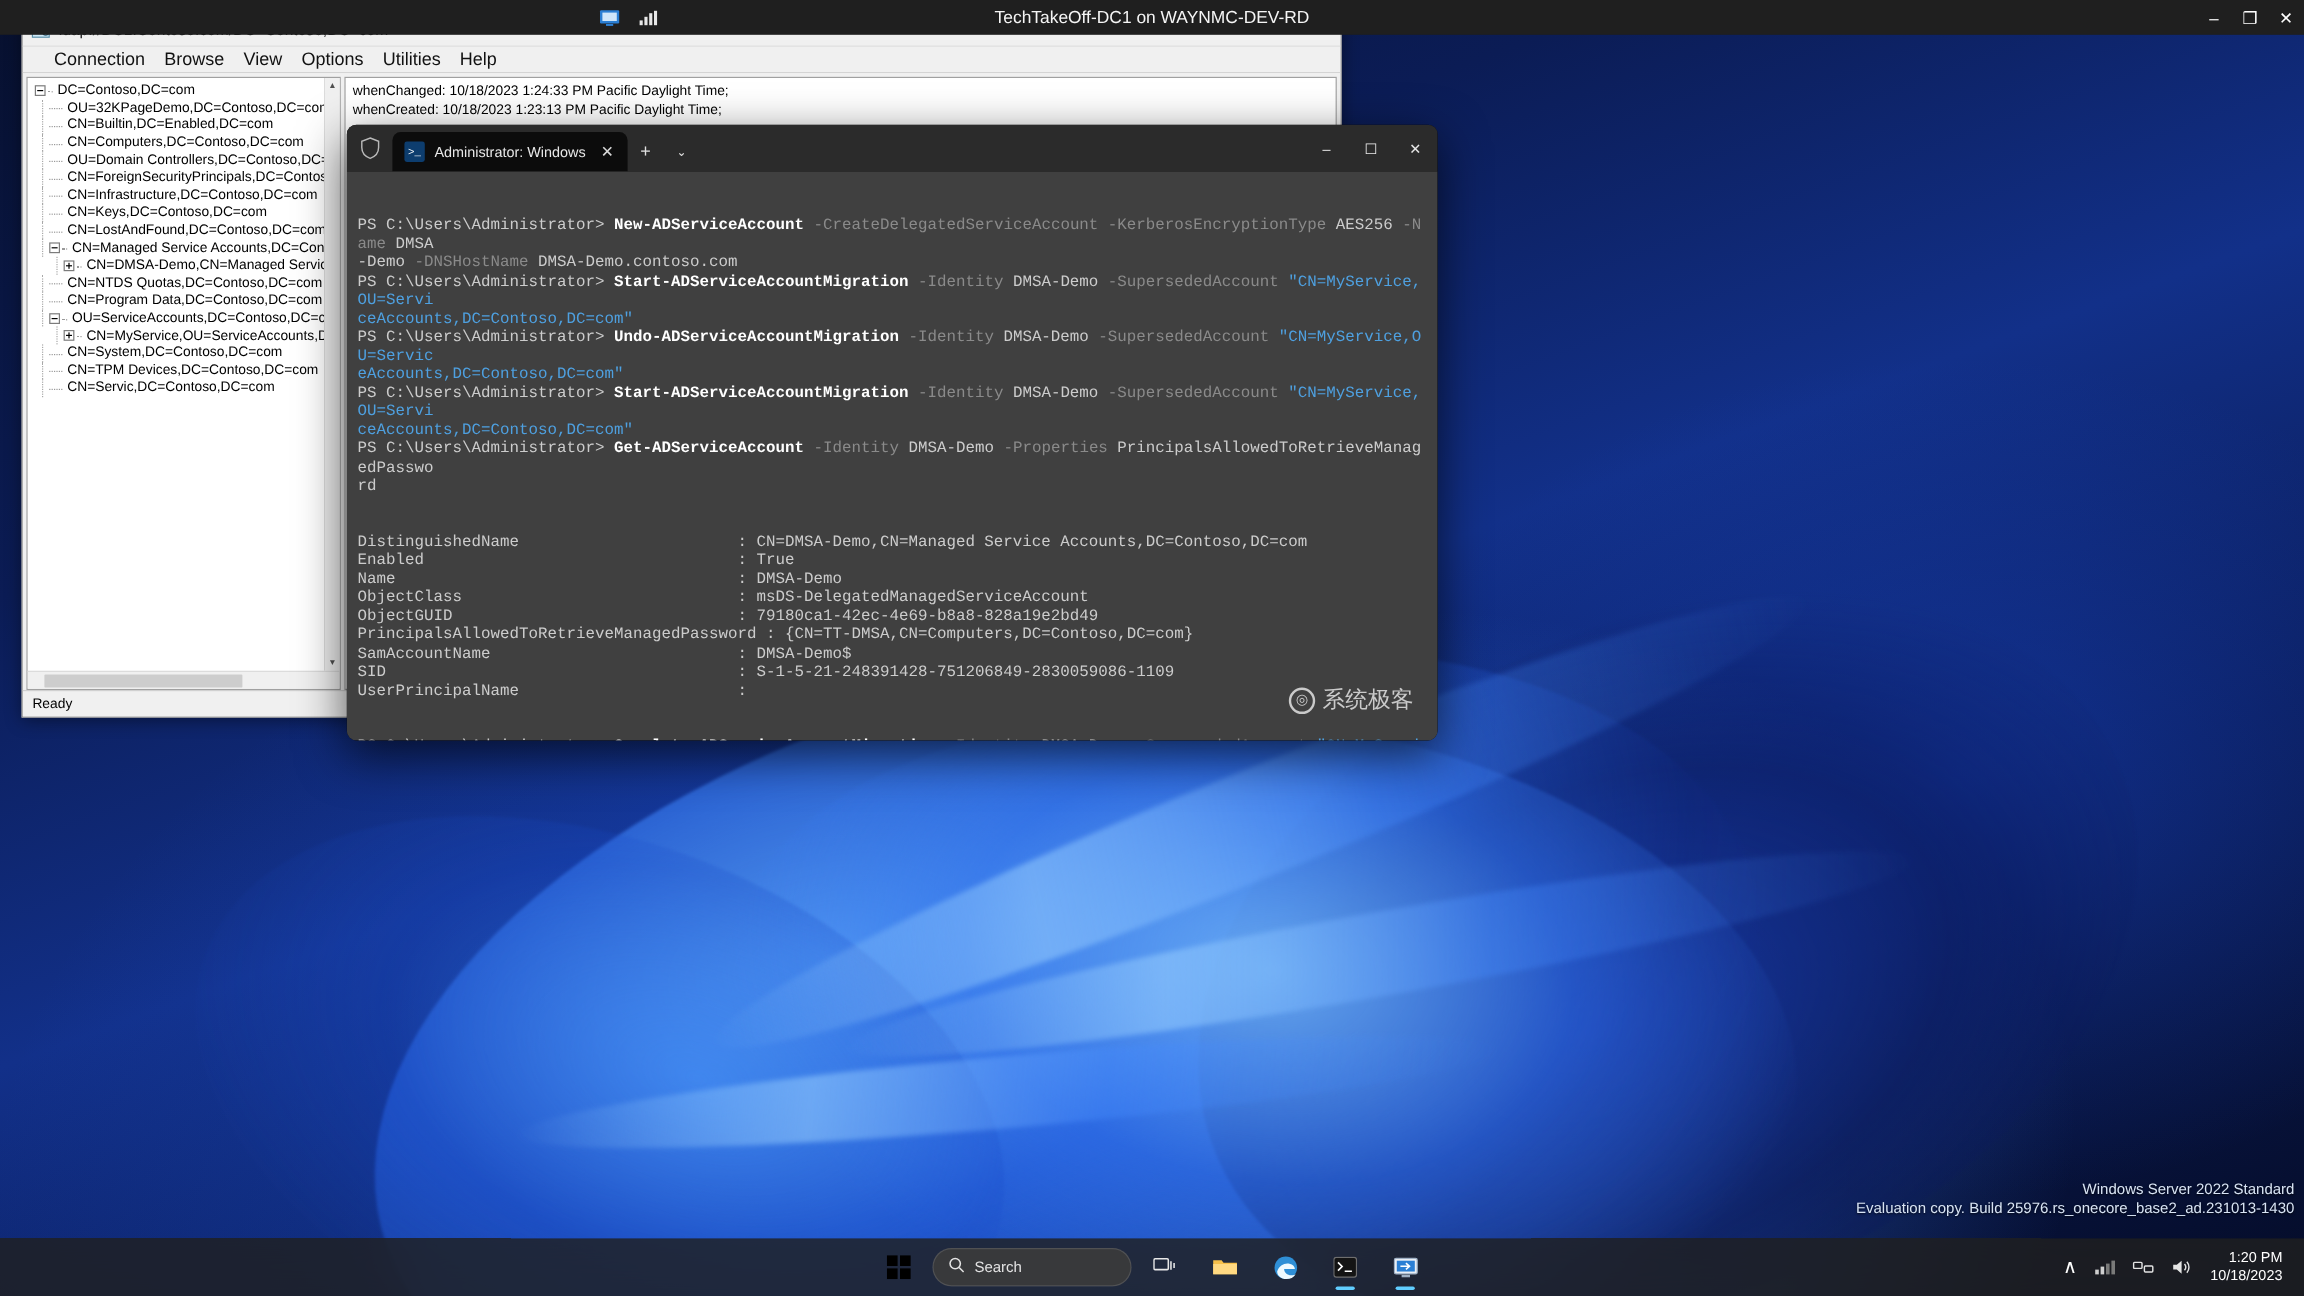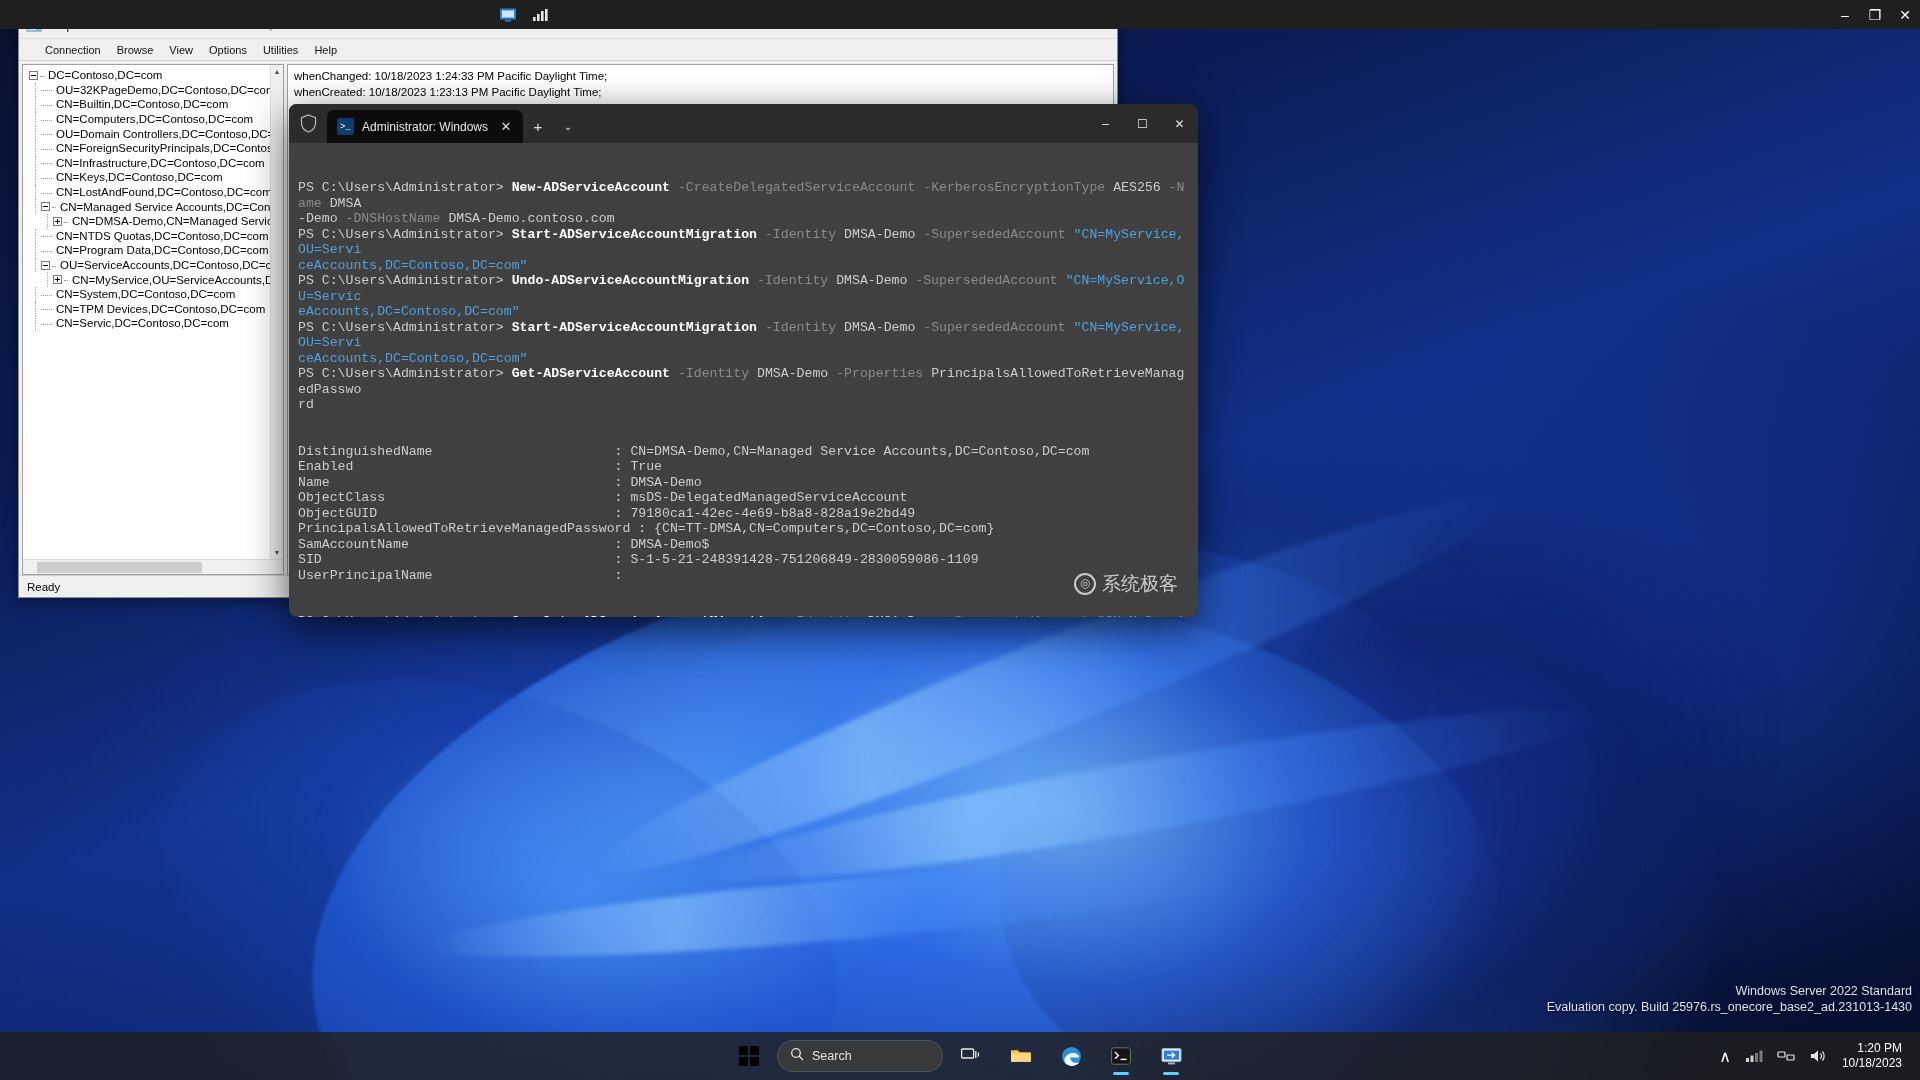--- a/index.html
+++ b/index.html
@@ -114,21 +114,21 @@
     display: flex; align-items: center; justify-content: center;
   }
   #ldp-title-text { font-size: 13px; color: #1c1c1c; }
   #ldp-menubar {
     height: 22px; display: flex; align-items: center;
     gap: 0px; padding-left: 18px;
     background: #f0f0f0;
     border-bottom: 1px solid #d4d4d4;
   }
   .menu-item {
-    font-size: 11px; color: #111;
+    font-size: 15px; color: #111;
     padding: 2px 8px;
   }
 
   #ldp-body { flex: 1; display: flex; min-height: 0; background: #f0f0f0; }
 
   
   #ldp-tree-pane {
     width: 262px; flex: none;
     background: #ffffff;
     border: 1px solid #a0a0a0;
@@ -423,21 +423,21 @@
           <div class="tree-row">
             <span class="tree-indent" style="width: 10px;"></span>
             <span class="vline"></span>
             <span class="leaf-dash"></span>
             <span class="tree-label">OU=32KPageDemo,DC=Contoso,DC=com</span>
           </div>
           <div class="tree-row">
             <span class="tree-indent" style="width: 10px;"></span>
             <span class="vline"></span>
             <span class="leaf-dash"></span>
-            <span class="tree-label">CN=Builtin,DC=Contoso,DC=com</span>
+            <span class="tree-label">CN=Builtin,DC=Enabled,DC=com</span>
           </div>
           <div class="tree-row">
             <span class="tree-indent" style="width: 10px;"></span>
             <span class="vline"></span>
             <span class="leaf-dash"></span>
             <span class="tree-label">CN=Computers,DC=Contoso,DC=com</span>
           </div>
           <div class="tree-row">
             <span class="tree-indent" style="width: 10px;"></span>
             <span class="vline"></span>
@@ -585,20 +585,21 @@
     </span>
     <span class="rdp-icon">
       <svg width="16" height="14" viewBox="0 0 16 14">
         <rect x="1" y="9" width="2.6" height="4" fill="#e8e8e8"></rect>
         <rect x="5" y="6" width="2.6" height="7" fill="#e8e8e8"></rect>
         <rect x="9" y="3" width="2.6" height="10" fill="#e8e8e8"></rect>
         <rect x="13" y="1" width="2.6" height="12" fill="#e8e8e8"></rect>
       </svg>
     </span>
   </div>
+  <div id="rdp-title">TechTakeOff-DC1 on WAYNMC-DEV-RD</div>
   <div id="rdp-controls">
     <span class="rdp-btn">–</span>
     <span class="rdp-btn">❐</span>
     <span class="rdp-btn close">✕</span>
   </div>
 </div>
 
 <div id="taskbar">
   <div id="tb-center">
     <div class="tb-btn">

